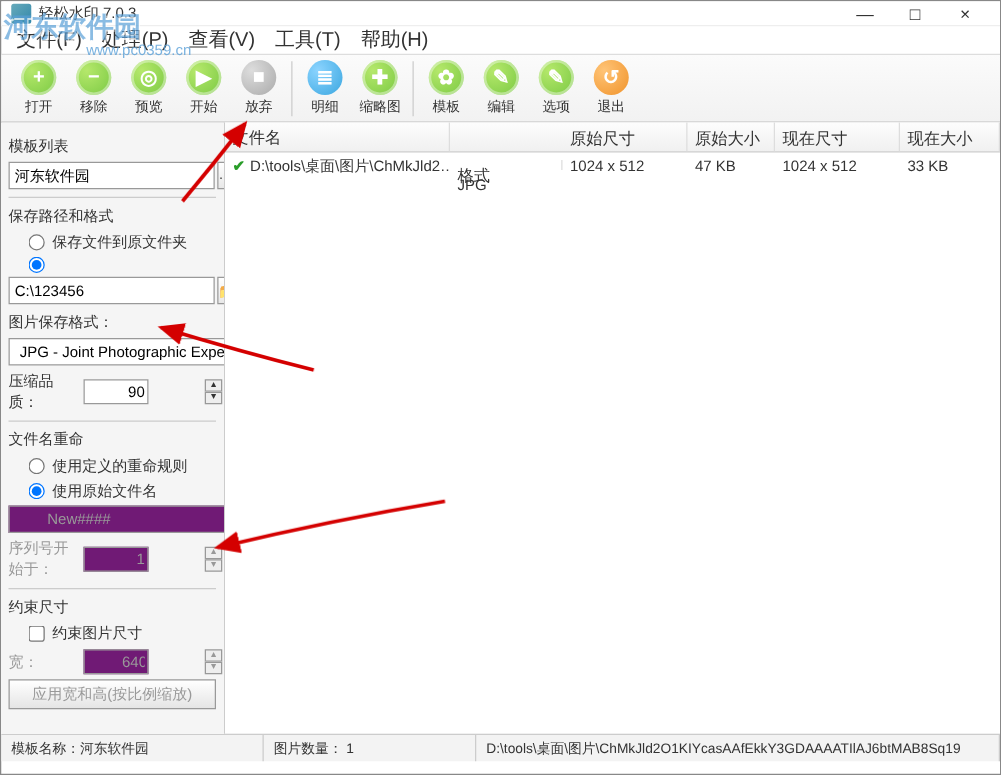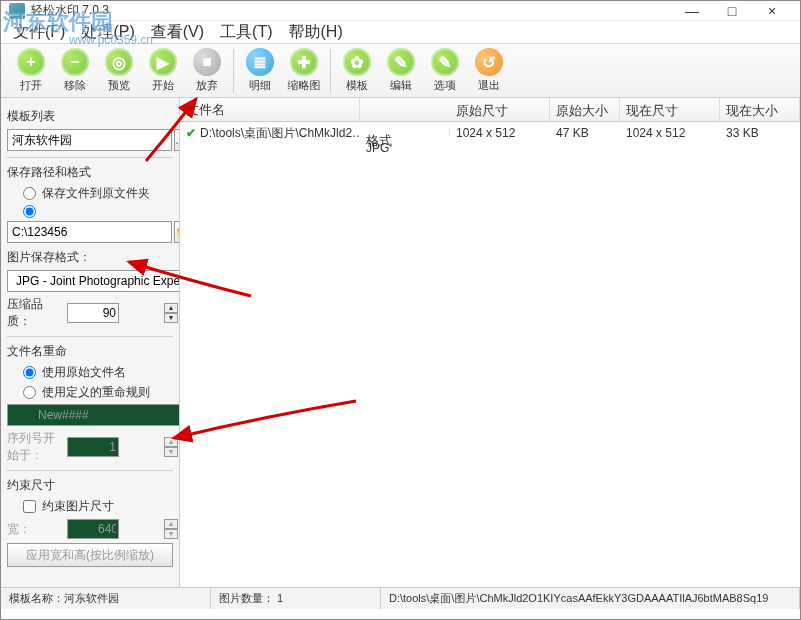--- a/index.html
+++ b/index.html
@@ -37,21 +37,21 @@
 .radio-row input[type=radio], .radio-row input[type=checkbox] { margin-right: 2px; }
 .lbl-inline { display: flex; align-items: center; gap: 4px; margin: 4px 0; }
 .lbl-inline label { min-width: 56px; }
 .spin { width: 52px; height: 20px; border: 1px solid #999; padding: 0 2px; text-align: right; font-size: 12px; }
 .spin-box { display: inline-flex; align-items: flex-start; gap: 45px; }
 .spin-arrows { display: flex; flex-direction: column; }
 .spin-arrows div { width: 14px; height: 10px; border: 1px solid #999; background: #eee; font-size: 7px; line-height: 8px; text-align: center; }
 hr.div { border: none; border-top: 1px solid #ccc; margin: 6px 0; }
 .btn-wide { width: 100%; height: 24px; border: 1px solid #999; background: linear-gradient(#fff,#e5e5e5); font-size: 12px; }
 .disabled { color: #999; }
-input.disabled { background: #14532d; color: #999; padding-left: 30px; }
+input.disabled { background: #701a75; color: #999; padding-left: 30px; }
 
 .rightpanel { flex: 1; display: flex; flex-direction: column; }
 .table-head { display: flex; height: 24px; background: linear-gradient(#fdfdfd,#f0f0f0); border-bottom: 1px solid #ccc; }
 .table-head .col { border-right: 1px solid #ddd; padding: 4px 6px; font-size: 13px; }
 .table-body { flex: 1; overflow: auto; }
 .table-row { display: flex; height: 22px; align-items: center; }
 .table-row .col { padding: 2px 6px; font-size: 12px; white-space: nowrap; overflow: hidden; text-overflow: ellipsis; }
 .c0 { width: 180px; display: flex; align-items: center; gap: 2px; }
 .c1 { width: 90px; margin-top: 30px; }
 .c2 { width: 100px; }
@@ -172,26 +172,26 @@
           <span class="spin-arrows">
             <div>▲</div>
             <div>▼</div>
           </span>
         </span>
     </div>
     <hr class="div">
 
     <div class="section-title">文件名重命</div>
     <div class="radio-row">
+        <input type="radio" name="rn" style="">
+        <label>使用定义的重命规则</label>
+      </div>
+    <div class="radio-row">
         <input type="radio" name="rn" checked="" style="">
         <label>使用原始文件名</label>
-      </div>
-    <div class="radio-row">
-        <input type="radio" name="rn" style="">
-        <label>使用定义的重命规则</label>
       </div>
     <div class="combo">
       <input type="text" class="field disabled" disabled="" value="New####" style="">
       <div class="sm-btn disabled">▾</div>
     </div>
     <div class="lbl-inline disabled">
       <label>序列号开始于：</label>
       <span class="spin-box">
           <input class="spin disabled" disabled="" value="1" style="">
           <span class="spin-arrows">

